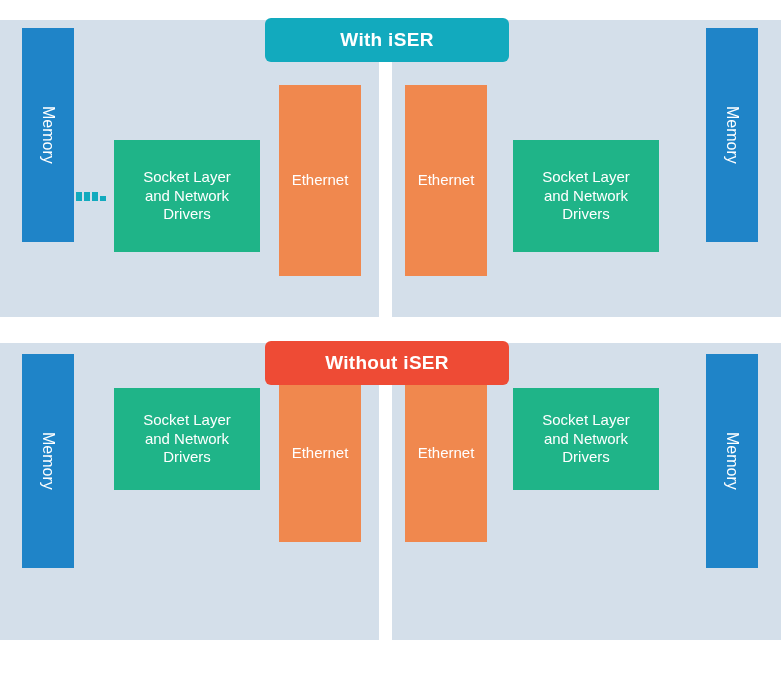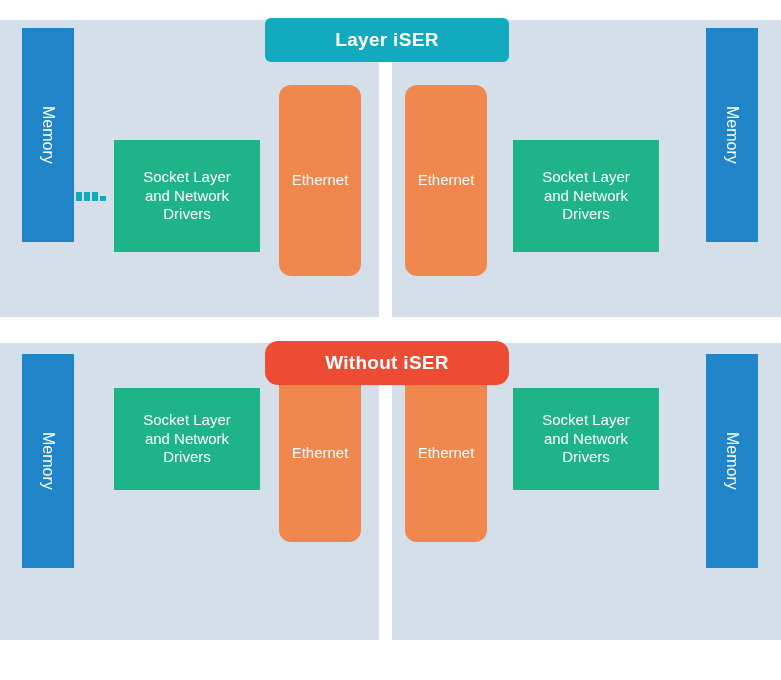--- a/index.html
+++ b/index.html
@@ -52,21 +52,21 @@
     align-items: center;
     justify-content: center;
     color: #ffffff;
     font-size: 19px;
     font-weight: bold;
     letter-spacing: 0.3px;
     z-index: 10;
     box-sizing: border-box;
   }
   .badge--teal { background: #12aabe; }
-  .badge--red  { background: #ee4b35; border-radius: 13px; }
+  .badge--red  { background: #ee4b35; }
 
   
   .block {
     position: absolute;
     display: flex;
     align-items: center;
     justify-content: center;
     color: #ffffff;
     text-align: center;
     box-sizing: border-box;
@@ -82,21 +82,20 @@
     white-space: nowrap;
   }
   .block--socket {
     background: #1fb488;
     font-size: 15px;
     padding: 0 28px;
   }
   .block--ethernet {
     background: #f0884e;
     font-size: 15px;
-    border-radius: 12px;
   }
 
   
   .connector {
     position: absolute;
     display: flex;
     align-items: center;
     gap: 2px;
   }
   .connector .seg {
@@ -149,21 +148,21 @@
         <span>Socket Layer and Network Drivers</span>
       </div>
 
       <div class="block block--memory" style="left:314px; top:8px; width:52px; height:214px;">
         <span class="vtext">Memory</span>
       </div>
 
     </div>
 
     <div class="badge badge--teal">
-      <span>Layer iSER</span>
+      <span>With iSER</span>
     </div>
 
   </div>
 
   <div class="section section--without">
 
     <div class="panel panel--left">
 
       <div class="block block--memory" style="left:22px; top:11px; width:52px; height:214px;">
         <span class="vtext">Memory</span>

